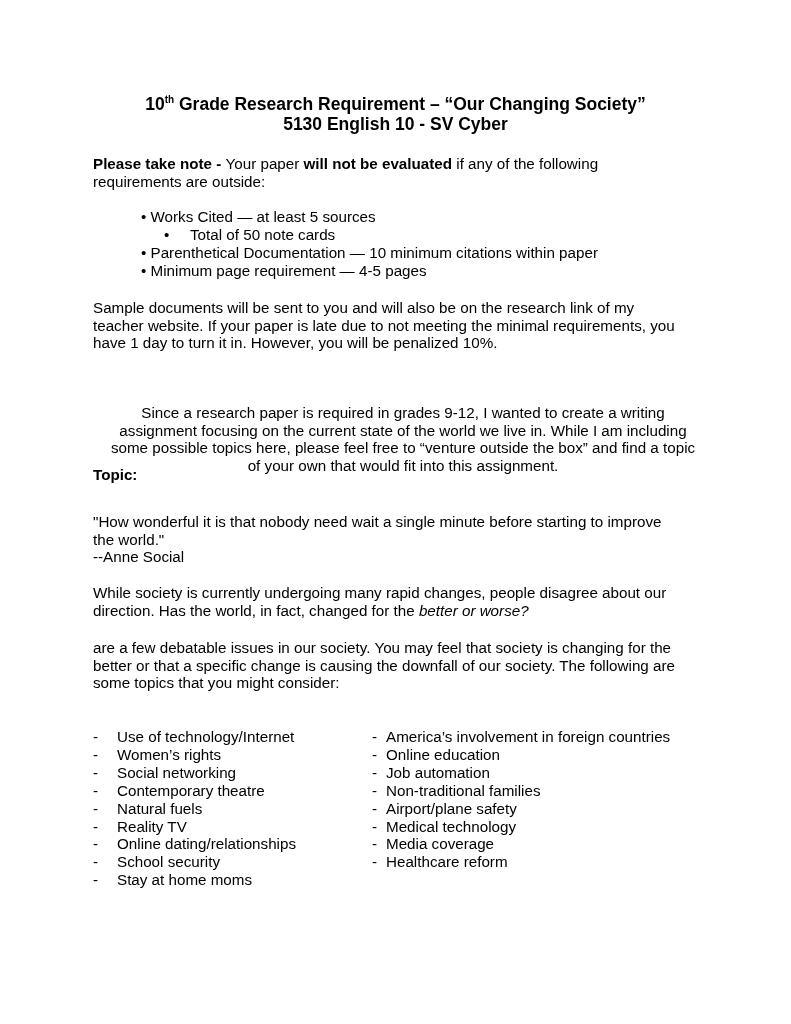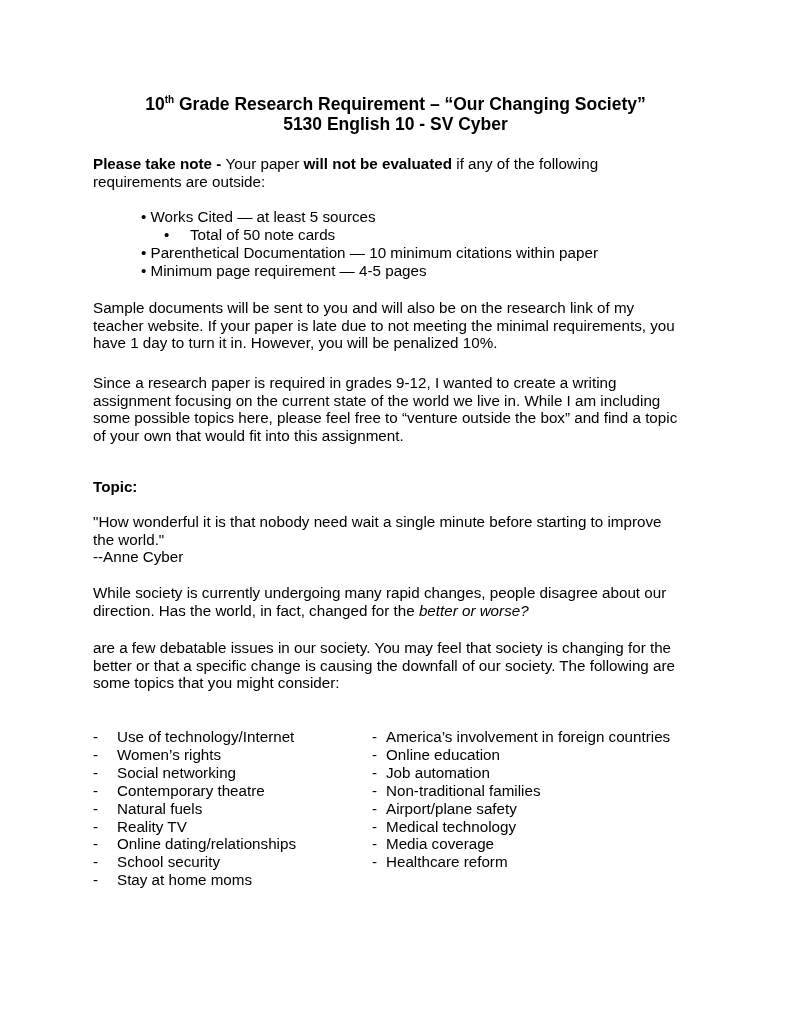--- a/index.html
+++ b/index.html
@@ -43,33 +43,33 @@
     <span class="line">• Parenthetical Documentation — 10 minimum citations within paper</span>
     <span class="line">• Minimum page requirement — 4-5 pages</span>
   </div>
 
   <div class="block" style="top:299px;">
     <span class="line">Sample documents will be sent to you and will also be on the research link of my</span>
     <span class="line">teacher website.  If your paper is late due to not meeting the minimal requirements, you</span>
     <span class="line">have 1 day to turn it in. However, you will be penalized 10%.</span>
   </div>
 
-  <div class="block" style="top:374px;">
+  <div class="block" style="top:404px;text-align:center;">
     <span class="line">Since a research paper is required in grades 9-12, I wanted to create a writing</span>
     <span class="line">assignment focusing on the current state of the world we live in. While I am including</span>
     <span class="line">some possible topics here, please feel free to “venture outside the box” and find a topic</span>
     <span class="line">of your own that would fit into this assignment.</span>
   </div>
 
-  <div class="block b" style="top:478px;">Topic:</div>
+  <div class="block b" style="top:466px;">Topic:</div>
 
   <div class="block" style="top:513px;">
     <span class="line">"How wonderful it is that nobody need wait a single minute before starting to improve</span>
     <span class="line">the world."</span>
-    <span class="line">--Anne Cyber</span>
+    <span class="line">--Anne Social</span>
   </div>
 
   <div class="block" style="top:584px;">
     <span class="line">While society is currently undergoing many rapid changes, people disagree about our</span>
     <span class="line"><span>direction. Has the world, in fact, changed for the </span><span class="i">better or worse?</span></span>
   </div>
 
   <div class="block" style="top:639px;">
     <span class="line">are a few debatable issues in our society. You may feel that society is changing for the</span>
     <span class="line">better or that a specific change is causing the downfall of our society. The following are</span>

